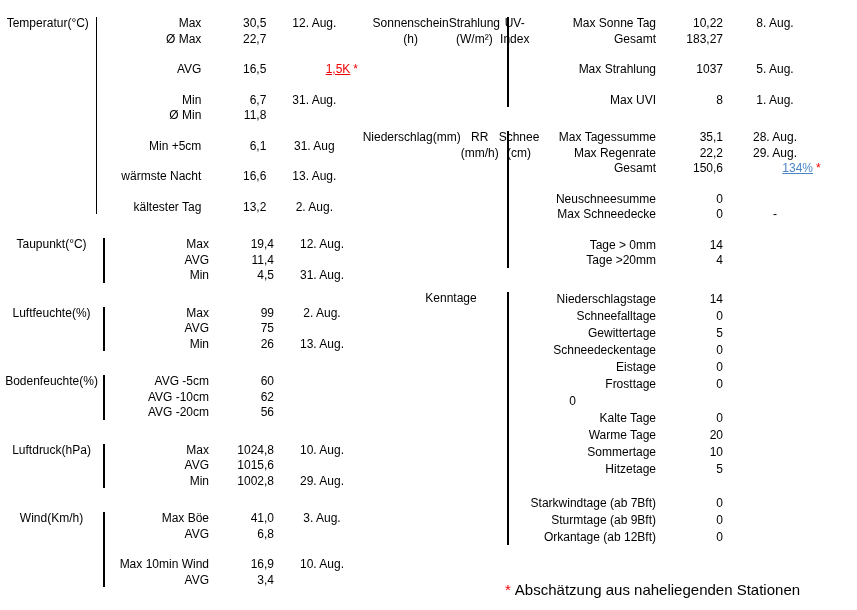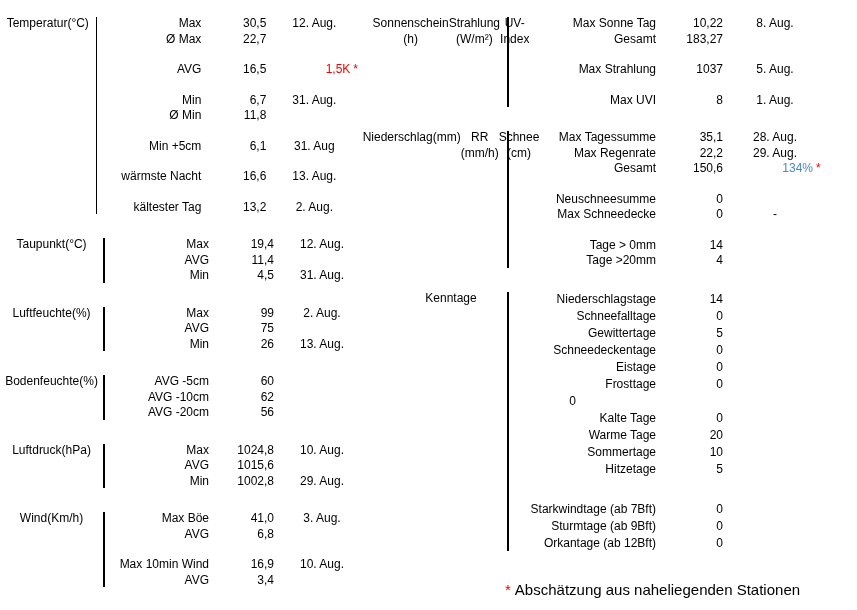--- a/index.html
+++ b/index.html
@@ -66,31 +66,31 @@
   .cell.date { text-align: center; }
 
   .col-left  .cell.lbl  { width: 104px; }
   .col-left  .cell.val  { width: 65px;  }
   .col-left  .cell.date { width: 72px; margin-left: 12px; }
 
   .col-right .cell.lbl  { width: 147px; }
   .col-right .cell.val  { width: 67px;  }
   .col-right .cell.date { width: 76px; margin-left: 14px; }
 
-  .cell.date.est { text-align: right; }
+  .cell.date.est { text-align: right; text-decoration: underline; }
   .cell.date.red  { color: var(--red);  }
   .cell.date.blue { color: var(--blue); }
   .suffix {
     color: var(--red);
     margin-left: 3px;
   }
 
   
   .section-kenntage .row { height: 17px; line-height: 17px; }
-  .section-kenntage .group { margin-bottom: 23px; }
+  .section-kenntage .group { margin-bottom: 17px; }
   .section-kenntage .group:last-child { margin-bottom: 0; }
   .section-kenntage .section-label { padding-bottom: 26px; }
 
   .footnote {
     position: absolute;
     left: 505px;
     top: 581px;
     font-size: 15px;
     white-space: nowrap;
   }

